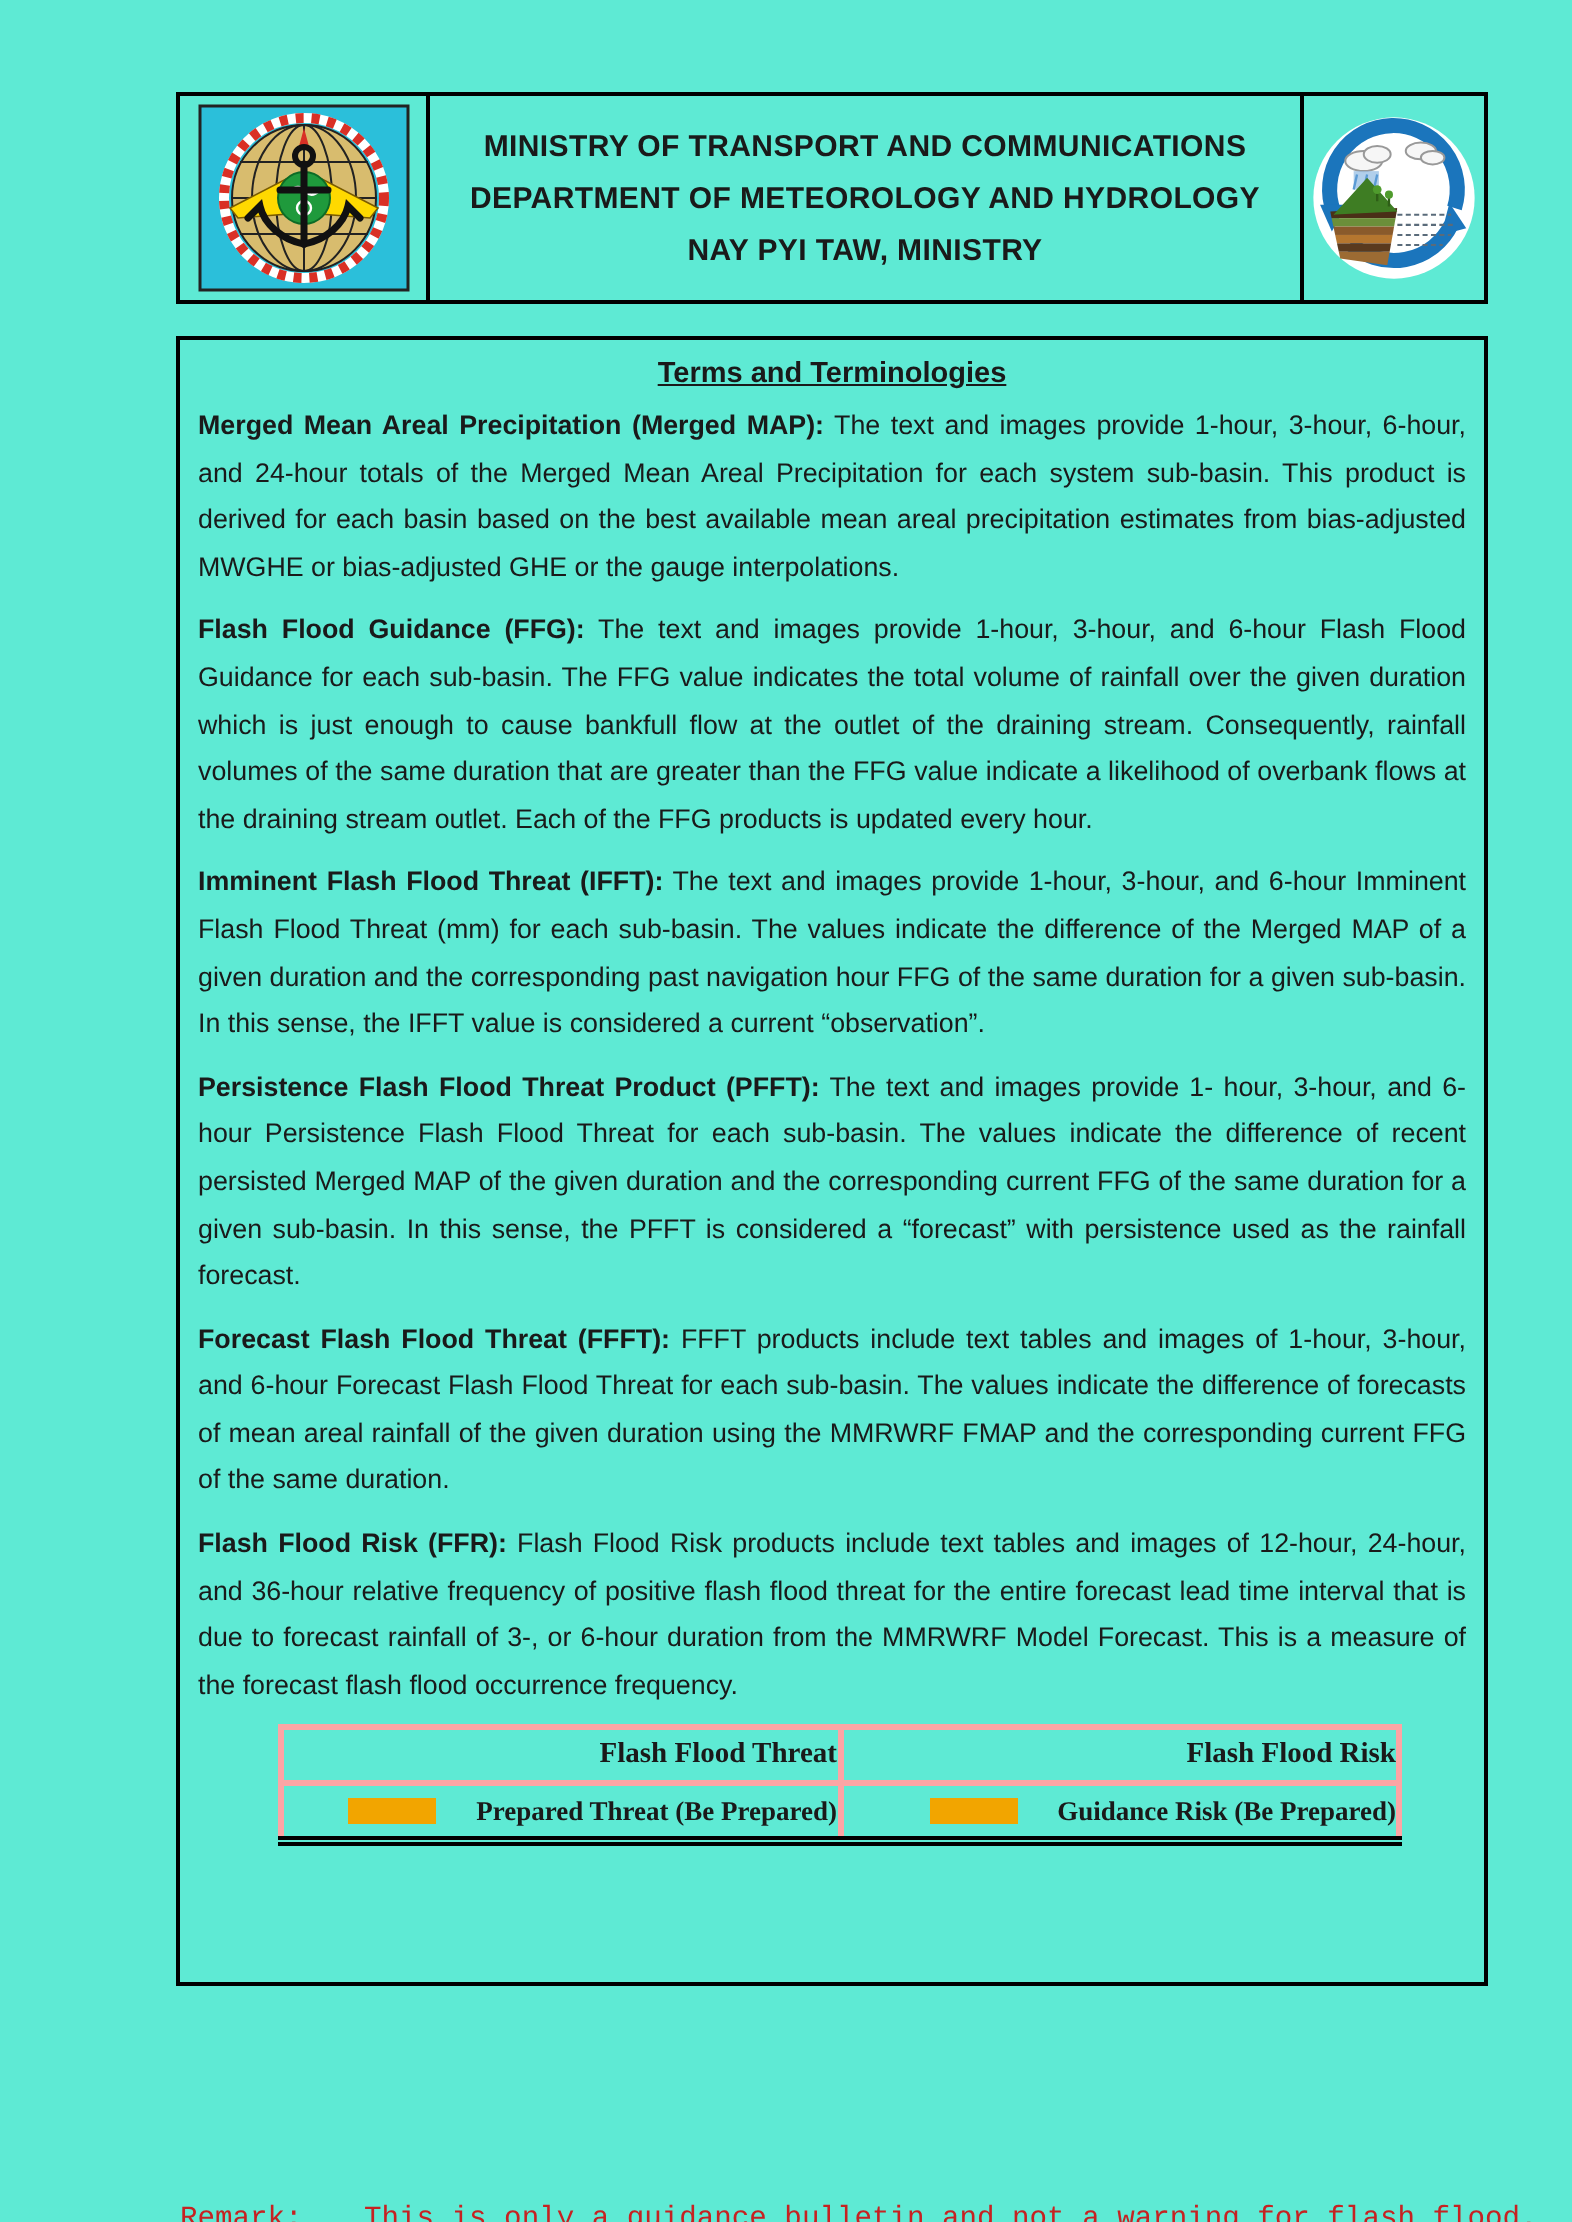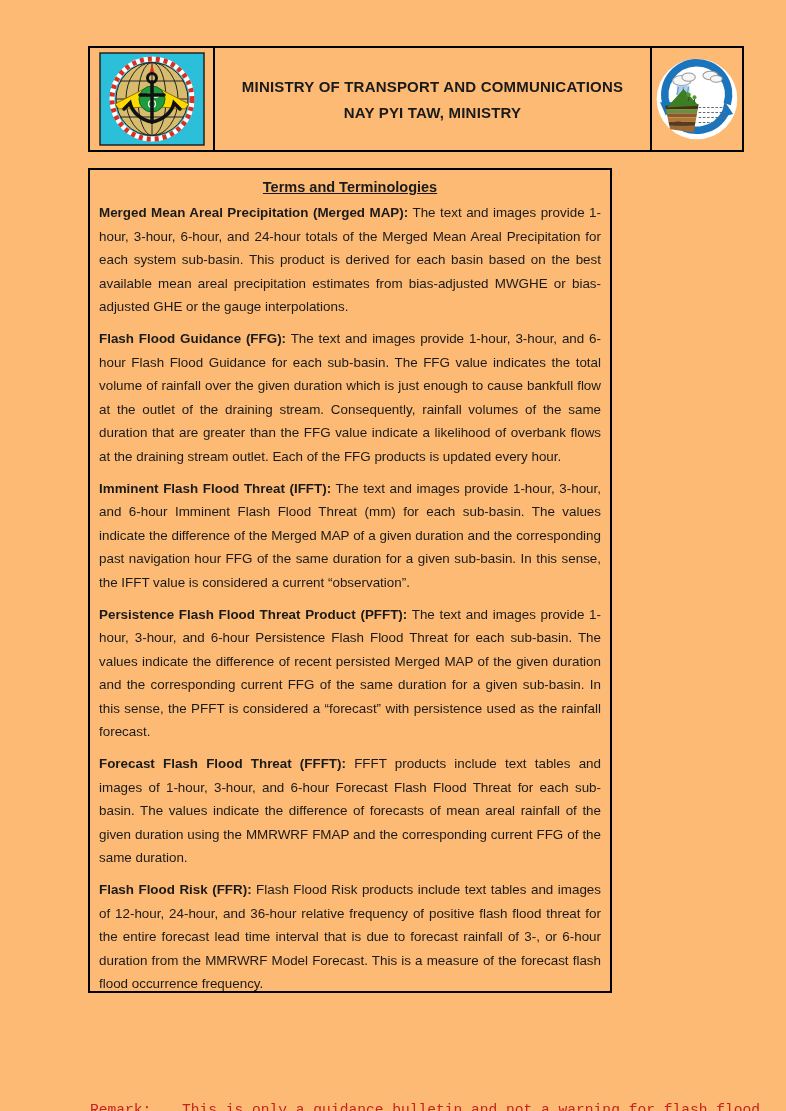--- a/index.html
+++ b/index.html
@@ -1,34 +1,34 @@
 <!DOCTYPE html>
 <html><head>
 <meta charset="utf-8">
 <style>
   html,body{margin:0;padding:0;}
   body{width:786px;height:1111px;background:#ffffff;font-family:"Liberation Sans",sans-serif;color:#1a1a1a;}
-  .page{position:relative;width:786px;height:1111px;background:#fdba74;overflow:hidden;}
+  .page{position:relative;width:786px;height:1111px;background:#5eead4;overflow:hidden;}
 
   
   .header-box{position:absolute;left:88px;top:46px;width:656px;height:106px;border:2px solid #000;box-sizing:border-box;display:flex;}
   .header-cell-logo{width:125px;border-right:2px solid #000;box-sizing:border-box;display:flex;align-items:center;justify-content:center;}
   .header-cell-text{flex:1;display:flex;flex-direction:column;align-items:center;justify-content:center;gap:9px;}
   .header-line{font-weight:bold;font-size:15px;letter-spacing:0.2px;white-space:nowrap;}
   .header-cell-logo2{width:92px;border-left:2px solid #000;box-sizing:border-box;display:flex;align-items:center;justify-content:center;}
 
   
-  .content-box{position:absolute;left:88px;top:168px;width:524px;height:825px;border:2px solid #000;box-sizing:border-box;padding:7px 9px;overflow:hidden;}
+  .content-box{position:absolute;left:88px;top:168px;width:656px;height:825px;border:2px solid #000;box-sizing:border-box;padding:7px 9px;overflow:hidden;}
   .doc-title{text-align:center;font-weight:bold;text-decoration:underline;font-size:14.5px;margin:2px 0 6px 0;}
   .para{font-size:13.4px;line-height:23.6px;text-align:justify;margin:0 0 8px 0;}
   .para .lead{font-weight:bold;}
 
   
   .legend{border-collapse:collapse;margin:4px 0 0 40px;width:562px;table-layout:fixed;border:2px solid #444;border-bottom:5px double #000;}
-  .legend th,.legend td{border:5px solid #fca5a5;height:25px;padding:0 0 0 8px;text-align:center;vertical-align:middle;}
+  .legend th,.legend td{border:3px solid #fca5a5;height:25px;padding:0 0 0 8px;text-align:right;vertical-align:middle;}
   .legend th{font-family:"Liberation Serif",serif;font-weight:bold;font-size:14.5px;}
   .legend-label{font-family:"Liberation Serif",serif;font-weight:bold;font-size:13.5px;}
   .swatch{display:inline-block;width:44px;height:13px;vertical-align:middle;margin-right:20px;}
 
   
   .remark{position:absolute;left:90px;top:1102px;font-size:14.6px;white-space:nowrap;font-family:Liberation Mono, monospace;}
   .remark-label{display:inline-block;width:92px;}
 </style>
 </head>
 <body>
@@ -55,20 +55,21 @@
           <circle cx="53" cy="26" r="4.5" stroke-width="3"></circle>
           <path d="M53,30 V70"></path>
           <path d="M41,43 H65"></path>
           <path d="M53,70 C42,68 33,60 31,51 L25,57"></path>
           <path d="M53,70 C64,68 73,60 75,51 L81,57"></path>
         </g>
       </svg>
     </div>
     <div class="header-cell-text">
       <div class="header-line">MINISTRY OF TRANSPORT AND COMMUNICATIONS</div>
+      <div class="header-line">DEPARTMENT OF METEOROLOGY AND HYDROLOGY</div>
       <div class="header-line">NAY PYI TAW, MINISTRY</div>
     </div>
     <div class="header-cell-logo2">
       <svg width="84" height="84" viewBox="0 0 100 100">
         <circle cx="50" cy="50" r="48" fill="#ffffff"></circle>
         <path d="M14,58 A38,38 0 1 1 86,56" fill="none" stroke="#1B75BC" stroke-width="9"></path>
         <polygon points="6,54 22,54 13,70" fill="#1B75BC"></polygon>
         <path d="M24,77 A38,38 0 0 0 84,66" fill="none" stroke="#1B75BC" stroke-width="9"></path>
         <polygon points="78,72 93,68 83,53" fill="#1B75BC"></polygon>
         <g stroke="#999" fill="#f6f6f6" stroke-width="1.2">

